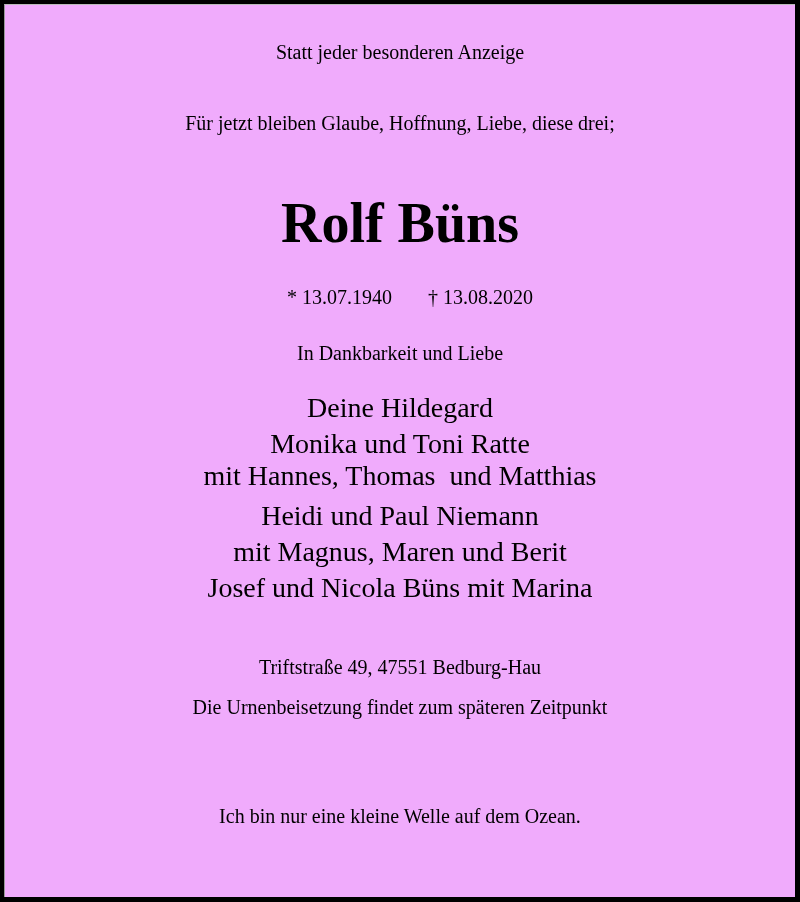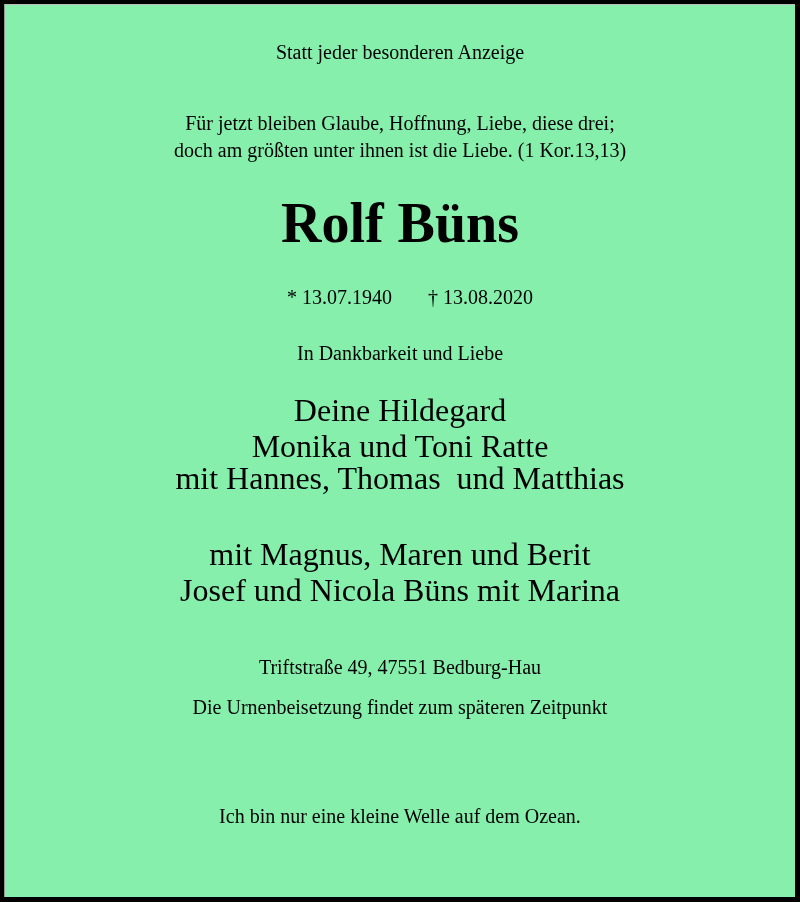--- a/index.html
+++ b/index.html
@@ -1,42 +1,42 @@
 <!DOCTYPE html>
 <html><head>
 <meta charset="utf-8">
 <style>
   html, body { margin:0; padding:0; }
   body { width:800px; height:902px; background:#000; font-family:"Liberation Serif", "DejaVu Serif", serif; color:#000; }
-  .frame { position:absolute; left:4px; top:4px; width:791px; height:893px; background:#86efac; box-sizing:border-box; border-top:1px solid #bbb; border-left:1px solid #999; }
+  .frame { position:absolute; left:4px; top:4px; width:791px; height:893px; background:#f0abfc; box-sizing:border-box; border-top:1px solid #bbb; border-left:1px solid #999; }
   .line { position:absolute; left:0; width:100%; text-align:center; white-space:pre; line-height:1; }
   .s20 { font-size:20px; }
-  .s24 { font-size:32px; }
+  .s24 { font-size:28px; }
   .name { font-size:56px; font-weight:bold; }
 </style>
 </head>
 <body>
 
 <div class="frame">
   <div class="line s20" style="top:37px">Statt jeder besonderen Anzeige</div>
 
   <div class="line s20" style="top:108px">Für jetzt bleiben Glaube, Hoffnung, Liebe, diese drei;</div>
-  <div class="line s20" style="top:135px">doch am größten unter ihnen ist die Liebe. (1 Kor.13,13)</div>
 
   <div class="line name" style="top:190px">Rolf Büns</div>
 
   <div class="line s20" style="top:262px">
     <span>* 13.07.1940</span><span style="display:inline-block;width:36px"></span><span>† 13.08.2020</span>
   </div>
 
   <div class="line s20" style="top:338px">In Dankbarkeit und Liebe</div>
 
   <div class="line s24" style="top:389px">Deine Hildegard</div>
   <div class="line s24" style="top:425px">Monika und Toni Ratte</div>
   <div class="line s24" style="top:457px">mit Hannes, Thomas  und Matthias</div>
+  <div class="line s24" style="top:497px">Heidi und Paul Niemann</div>
   <div class="line s24" style="top:533px">mit Magnus, Maren und Berit</div>
   <div class="line s24" style="top:569px">Josef und Nicola Büns mit Marina</div>
 
   <div class="line s20" style="top:652px">Triftstraße 49, 47551 Bedburg-Hau</div>
 
   <div class="line s20" style="top:692px">Die Urnenbeisetzung findet zum späteren Zeitpunkt</div>
 
   <div class="line s20" style="top:801px">Ich bin nur eine kleine Welle auf dem Ozean.</div>
 </div>
 

